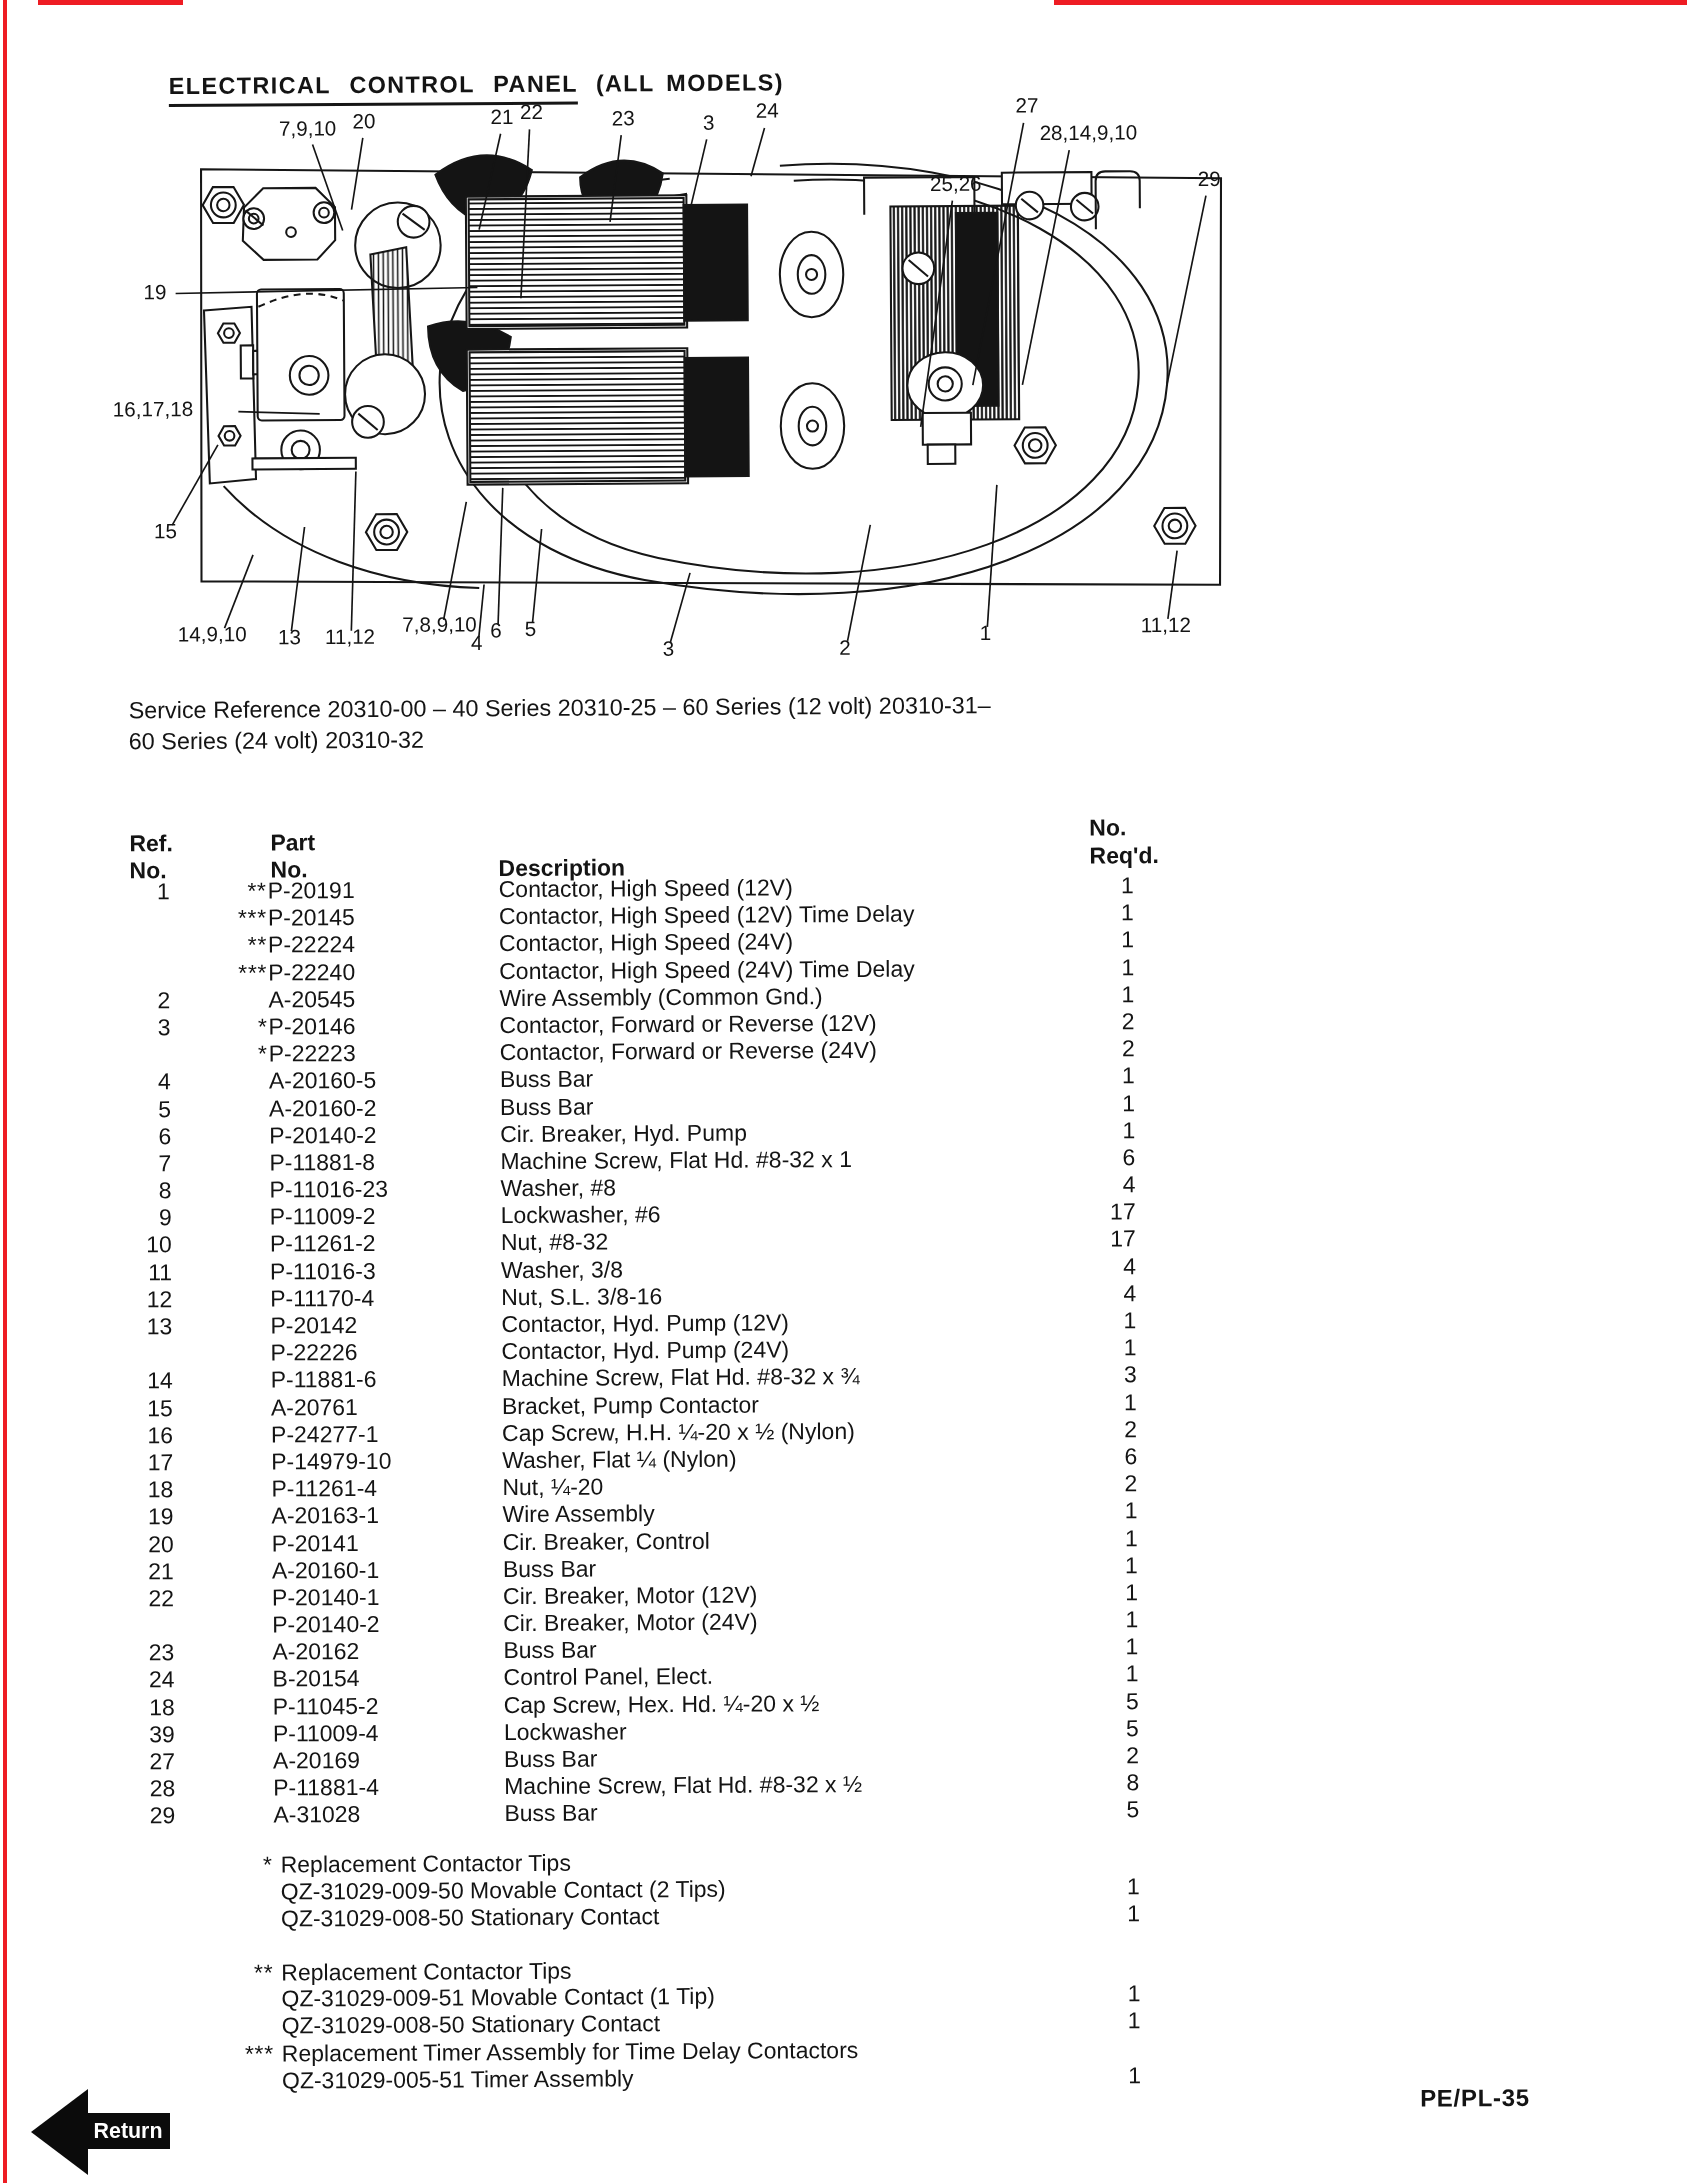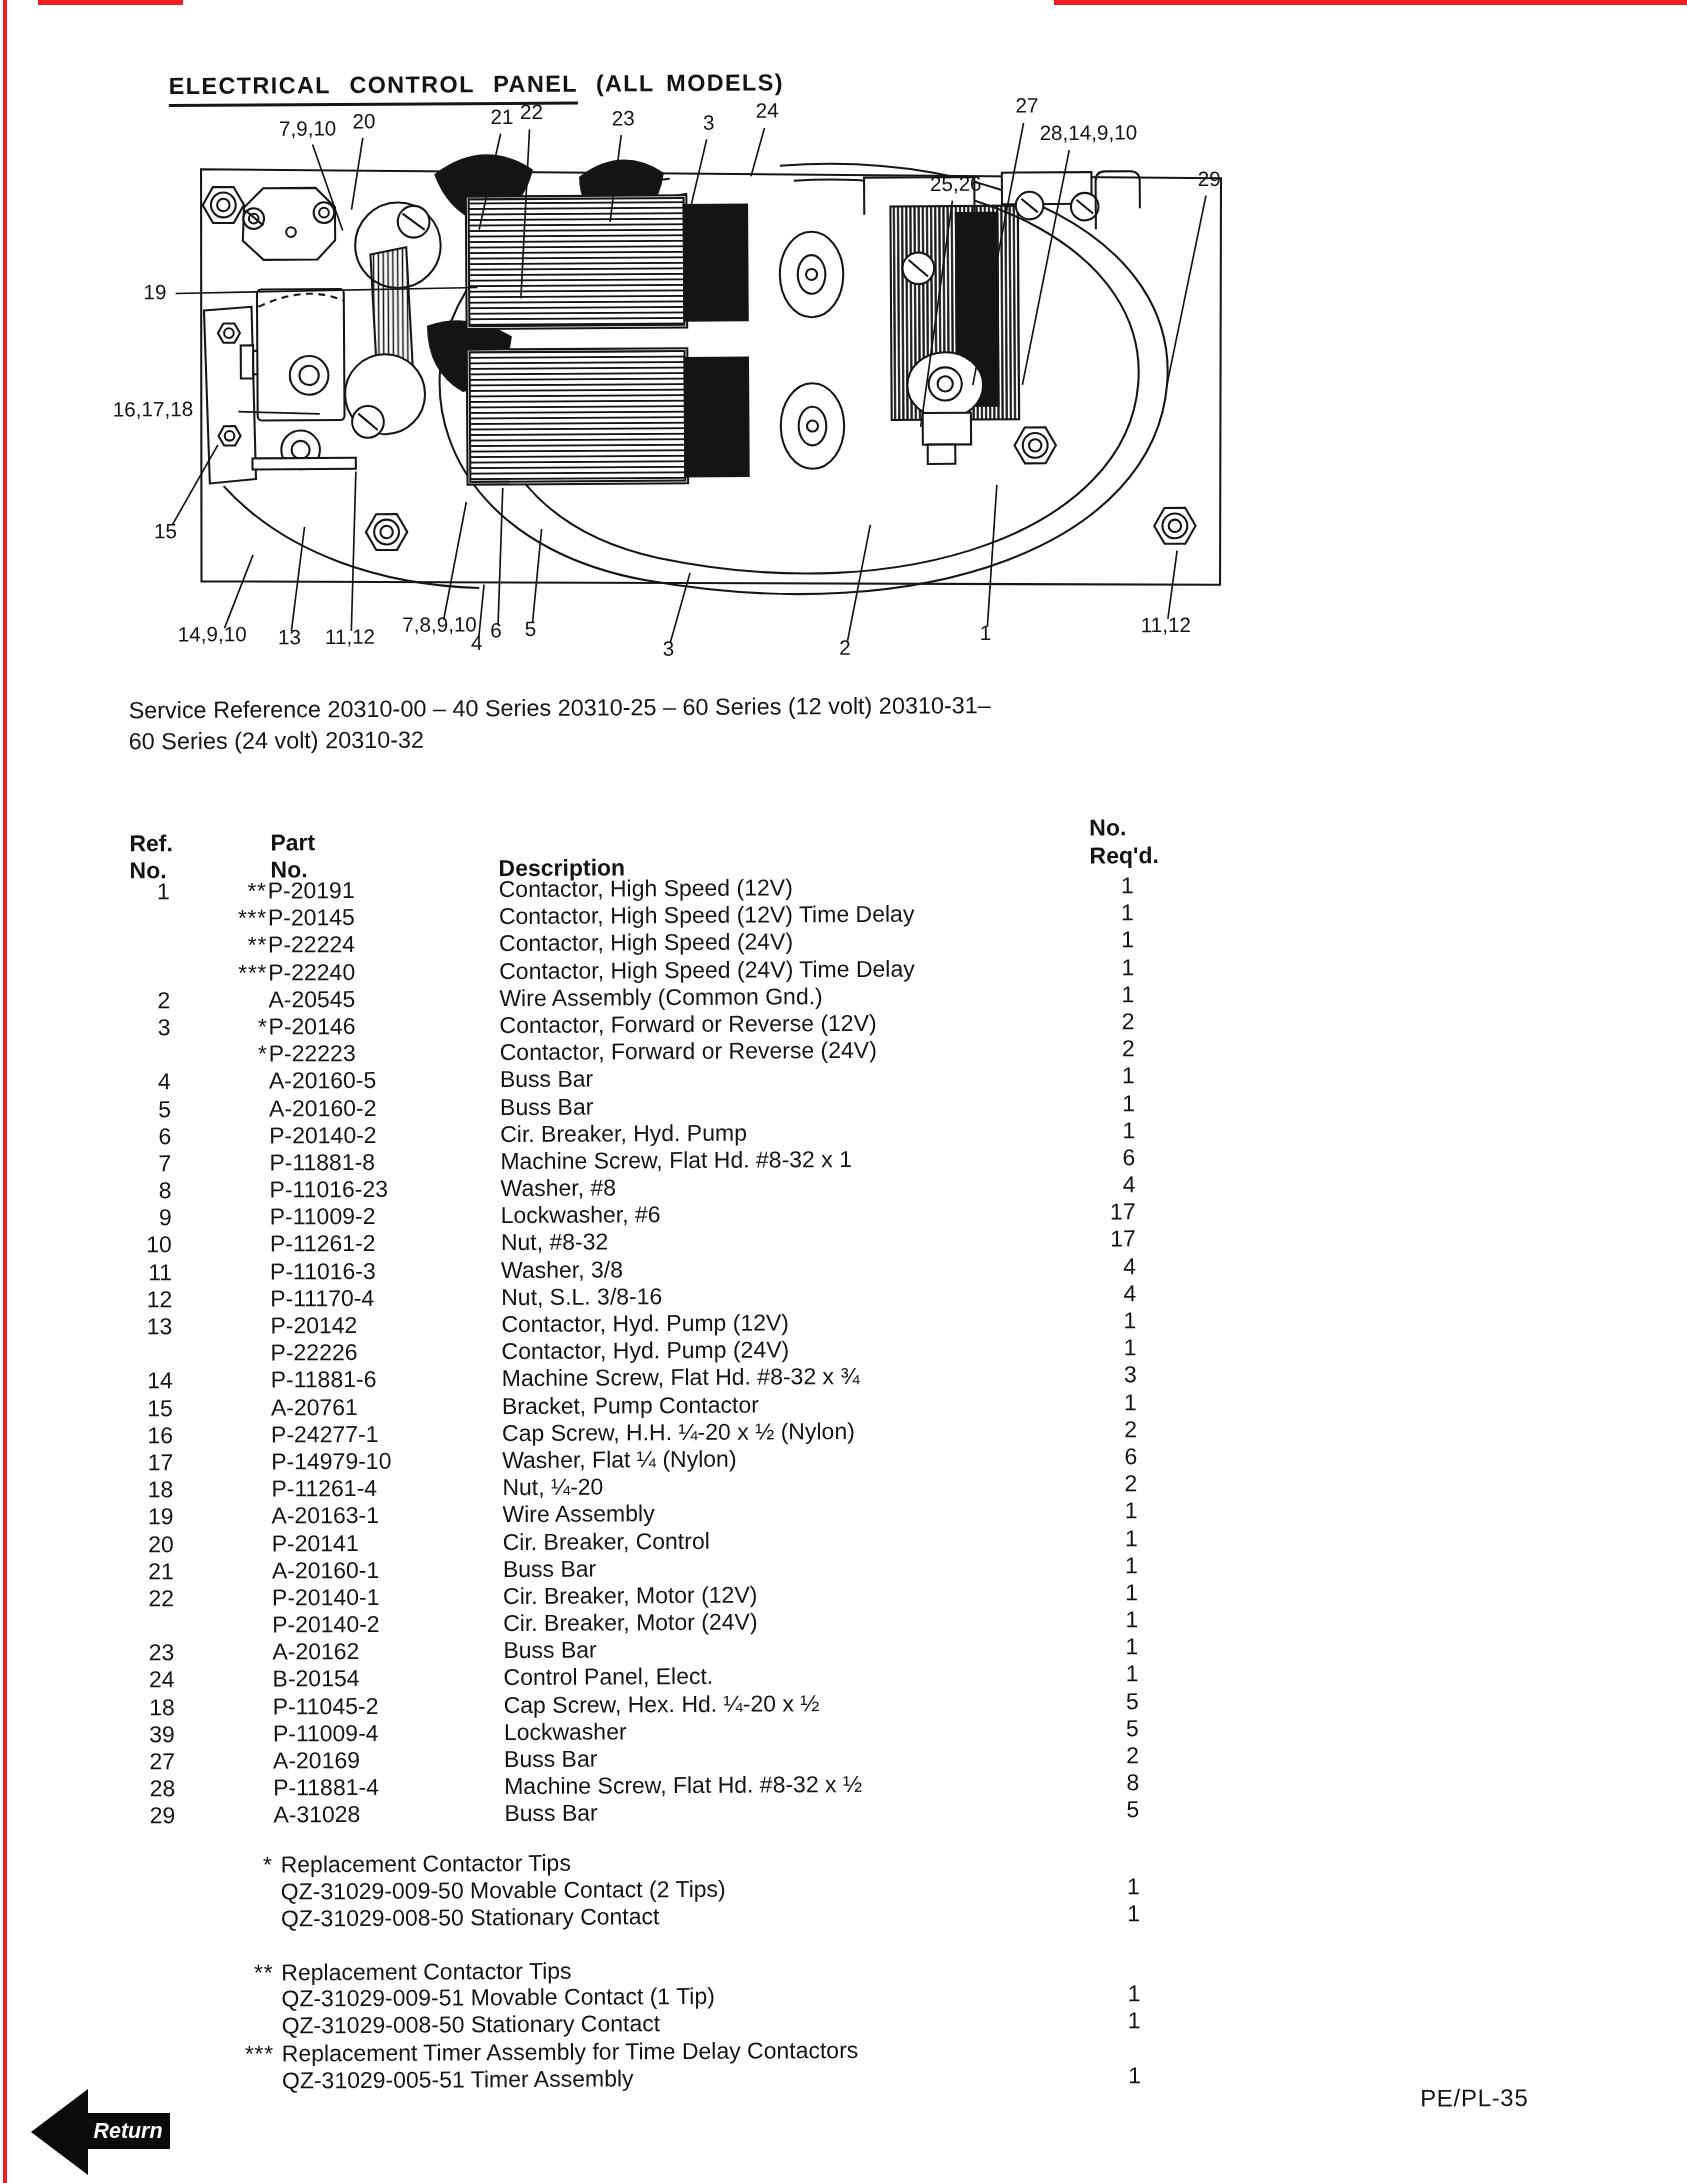--- a/index.html
+++ b/index.html
@@ -33,29 +33,29 @@
   .c-part{left:138px;}
   .c-desc{left:369px;}
   .c-req{left:943px;width:61px;text-align:right;}
   
   #footnotes{left:131px;top:1848px;font-size:23px;}
   .fline{position:absolute;width:1034px;height:27.6px;}
   .fline span{position:absolute;white-space:nowrap;}
   .f-pre{left:83px;width:54px;text-align:right;letter-spacing:0.7px;}
   .f-text{left:145px;}
   
-  #return-btn{left:31px;top:2088px;width:152px;height:90px;cursor:pointer;font-style:italic;}
+  #return-btn{left:31px;top:2088px;width:152px;height:90px;cursor:pointer;}
   #return-arrow{position:absolute;left:0;top:0.7px;width:0;height:0;
     border-top:43px solid transparent;border-bottom:43px solid transparent;
     border-right:57px solid #0b0b0b;}
   #return-rect{position:absolute;left:55px;top:25px;width:84px;height:36px;
     background:#0b0b0b;color:#ffffff;font-size:21.4px;font-weight:bold;
     text-align:center;line-height:36px;}
   
-  #page-number{left:1414px;top:2088px;font-size:24px;font-weight:normal;letter-spacing:0.7px;}
+  #page-number{left:1414px;top:2088px;font-size:24px;font-weight:bold;letter-spacing:0.7px;}
 </style>
 </head>
 <body>
 
 <div class="red-edge" style="left: 2.8px; top: 0px; width: 4.1px; height: 2183px; background: rgb(238, 28, 35);"></div>
 <div class="red-edge" style="left: 38px; top: 0px; width: 145px; height: 4.8px; background: rgb(238, 28, 35);"></div>
 <div class="red-edge" style="left: 1054px; top: 0px; width: 633px; height: 4.8px; background: rgb(238, 28, 35);"></div>
 
 <div id="sheet">
 

